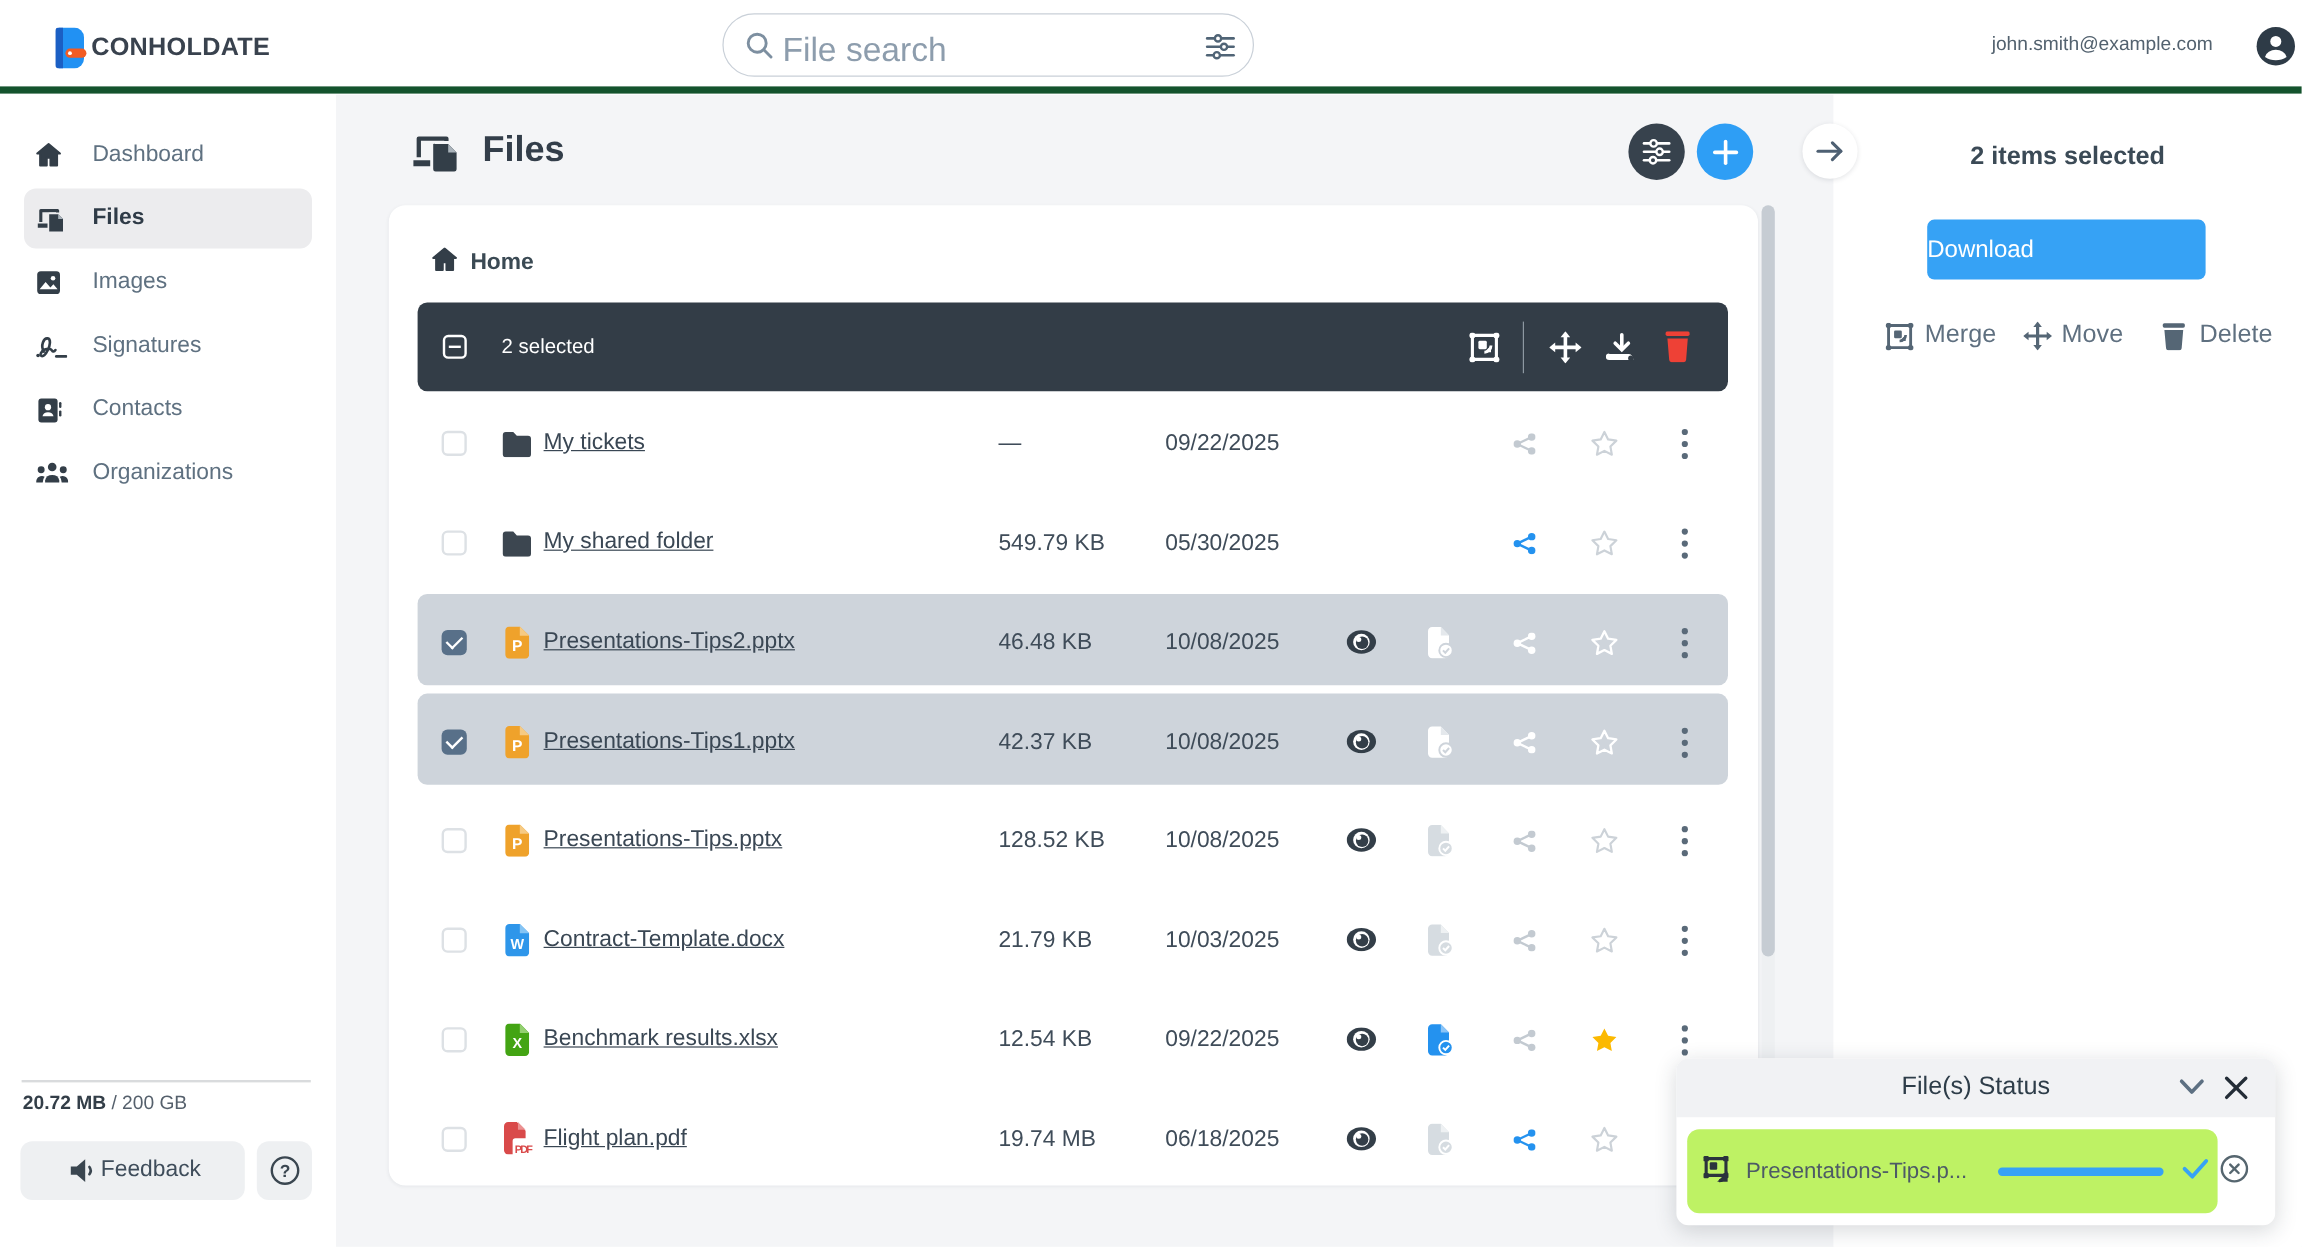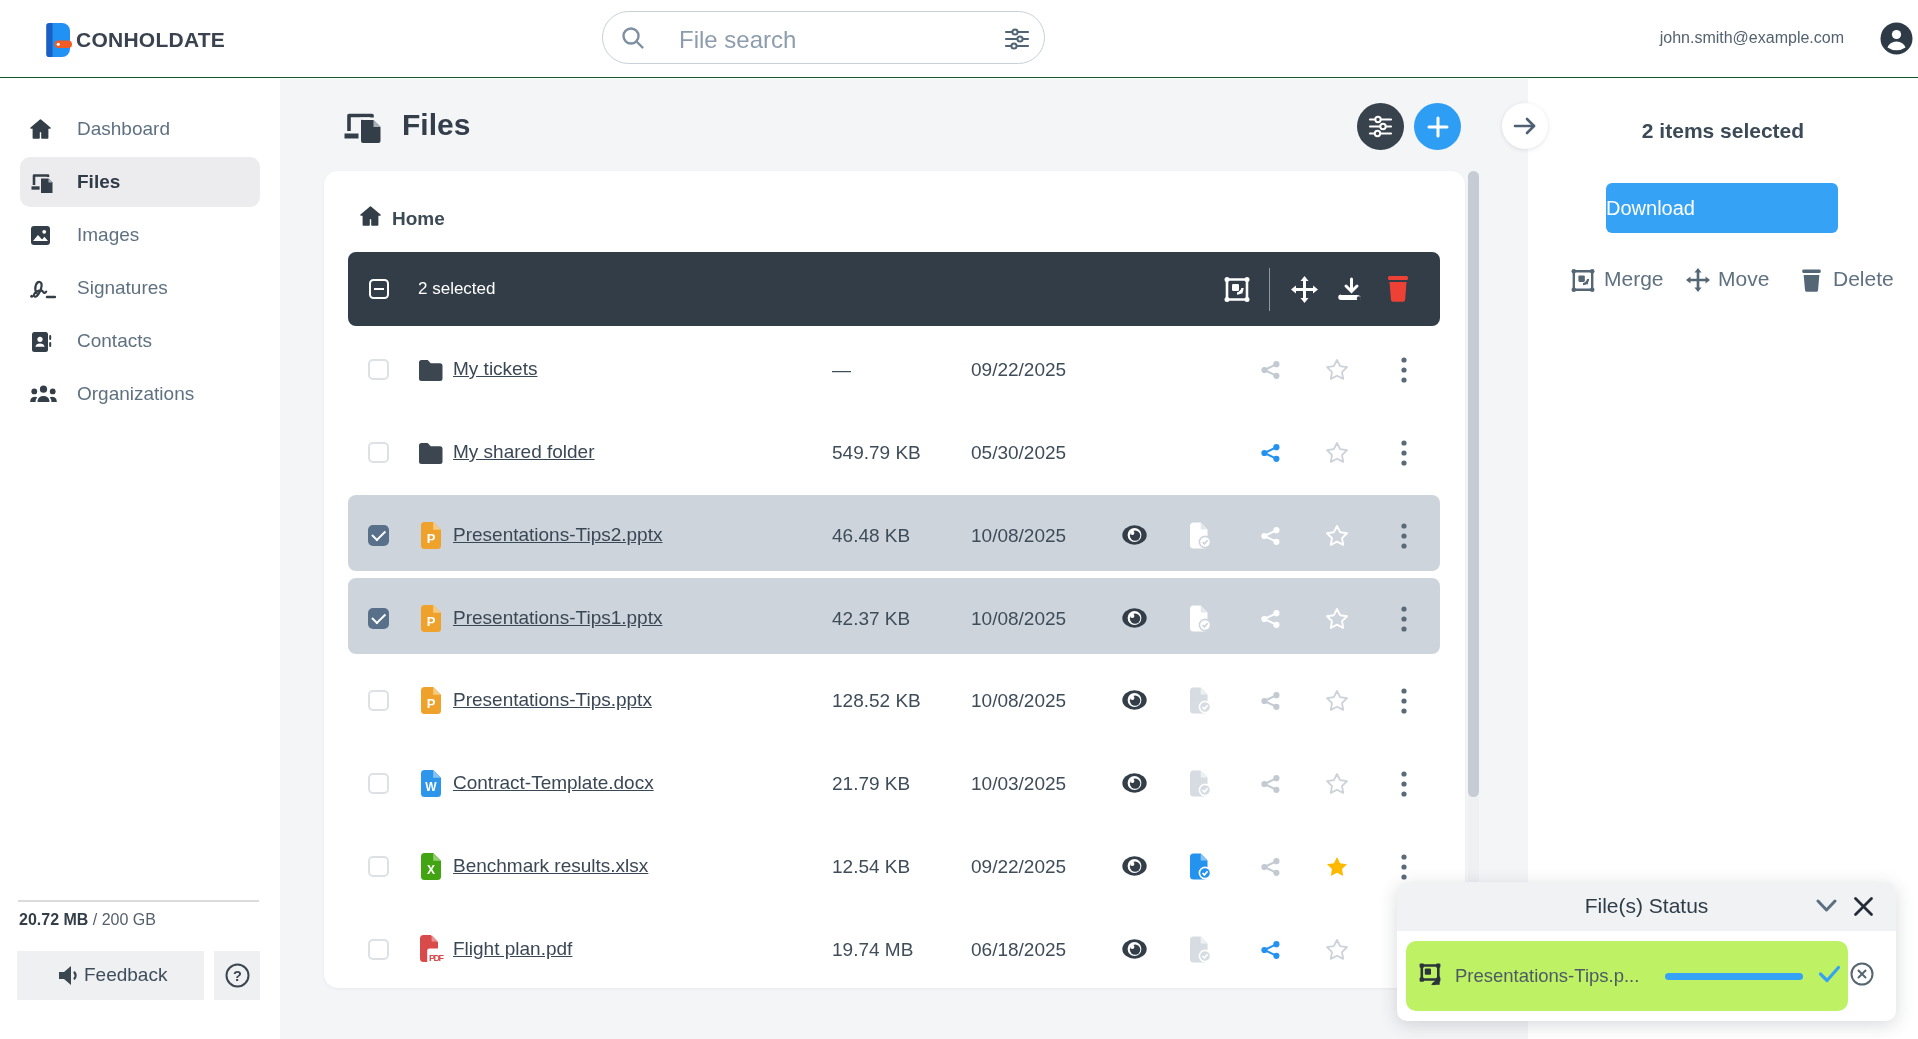--- a/index.html
+++ b/index.html
@@ -1,40 +1,40 @@
 <!DOCTYPE html>
 <html><head>
 <meta charset="utf-8">
 <style>
 * { margin:0; padding:0; box-sizing:border-box; }
 html,body { width:1918px; height:1039px; overflow:hidden; background:#fff;
   font-family:"Liberation Sans", sans-serif; }
 
-#header { position:absolute; left:0; top:0; width:1918px; height:78px; background:#fff; border-bottom:1px solid #14532d; z-index:5; }
+#header { position:absolute; left:0; top:0; width:1918px; height:78px; background:#fff; border-bottom:6px solid #14532d; z-index:5; }
 #sidebar { position:absolute; left:0; top:79px; width:280px; height:960px; background:#fff; }
 #main { position:absolute; left:280px; top:79px; width:1248px; height:960px; background:#f4f5f7; }
 #rpanel { position:absolute; left:1528px; top:79px; width:390px; height:960px; background:#fff; }
 
 #logo { position:absolute; left:46px; top:23px; }
 #logotext { position:absolute; left:76px; top:28px; font-size:21px; font-weight:bold; letter-spacing:0.25px; color:#39424e; }
 #search { position:absolute; left:602px; top:11px; width:443px; height:53px; border:1px solid #c9d0d8; border-radius:27px; background:#fff; }
-#search .ph { position:absolute; left:49px; top:14px; font-size:24px; color:#8d9dad;margin-left:27px; }
+#search .ph { position:absolute; left:49px; top:14px; font-size:28px; color:#8d9dad; }
 #email { position:absolute; right:74px; top:29px; font-size:16px; color:#53626f; white-space:nowrap; }
 #avatar { position:absolute; left:1880px; top:22px; }
 
 .nav { position:absolute; left:0; width:280px; height:50px; }
 .nav .ic { position:absolute; left:30px; top:15px; }
 .nav .lbl { position:absolute; left:77px; top:14px; font-size:19px; color:#5f7181; }
 .nav.sel { left:20px; width:240px; background:#ececee; border-radius:10px; }
 .nav.sel .ic { left:10px; }
 .nav.sel .lbl { left:57px; color:#2f3b47; font-weight:bold; }
 #sdiv { position:absolute; left:18px; top:821px; width:241px; height:2px; background:#d9dbdd; }
 #storage { position:absolute; left:19px; top:832px; font-size:16px; color:#55606c; }
 #storage b { color:#333e48; }
-.bbtn { position:absolute; top:872px; height:49px; background:#eef0f2; border-radius:0; color:#3f4d5b; }
+.bbtn { position:absolute; top:872px; height:49px; background:#eef0f2; border-radius:10px; color:#3f4d5b; }
 #fbbtn { left:17px; width:187px; }
 #fbbtn span { position:absolute; left:67px; top:13px; font-size:19px; }
 #helpbtn { left:214px; width:46px; }
 
 #card { position:absolute; left:44px; top:92px; width:1141px; height:817px; background:#fff; border-radius:14px; box-shadow:0 1px 3px rgba(40,50,60,.06); }
 #ptitle { position:absolute; left:122px; top:29px; font-size:30px; font-weight:bold; color:#333e4a; }
 .cbtn { position:absolute; top:24px; width:47px; height:47px; border-radius:50%; }
 #filterbtn { left:1077px; background:#37424d; }
 #addbtn { left:1134px; background:#2e9ef5; }
 #collapsebtn { position:absolute; left:1502px; top:103px; width:46px; height:46px; border-radius:50%; background:#fff; box-shadow:0 1px 4px rgba(40,50,60,.13); z-index:6; }

